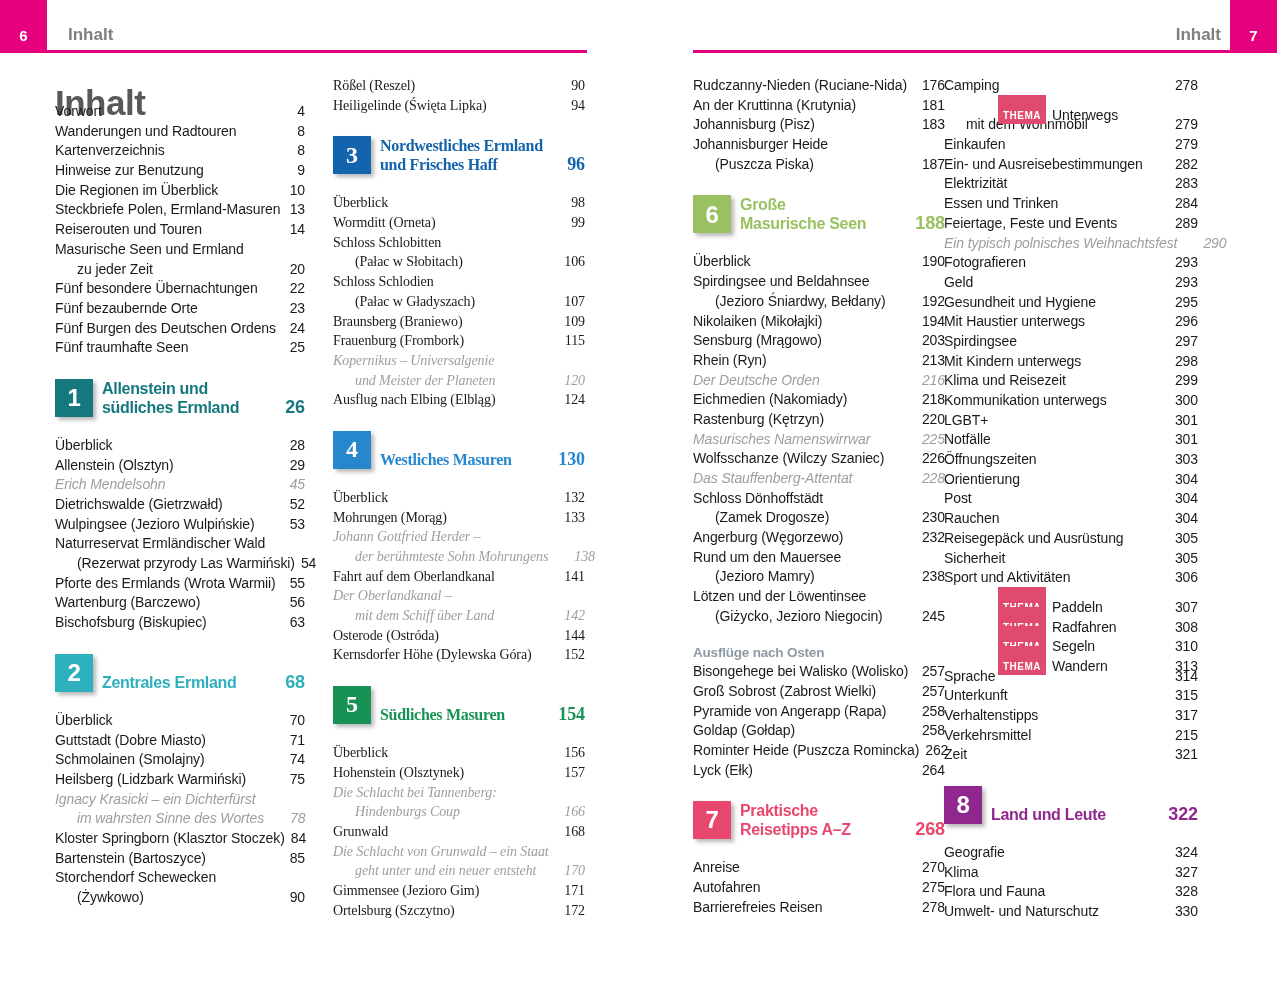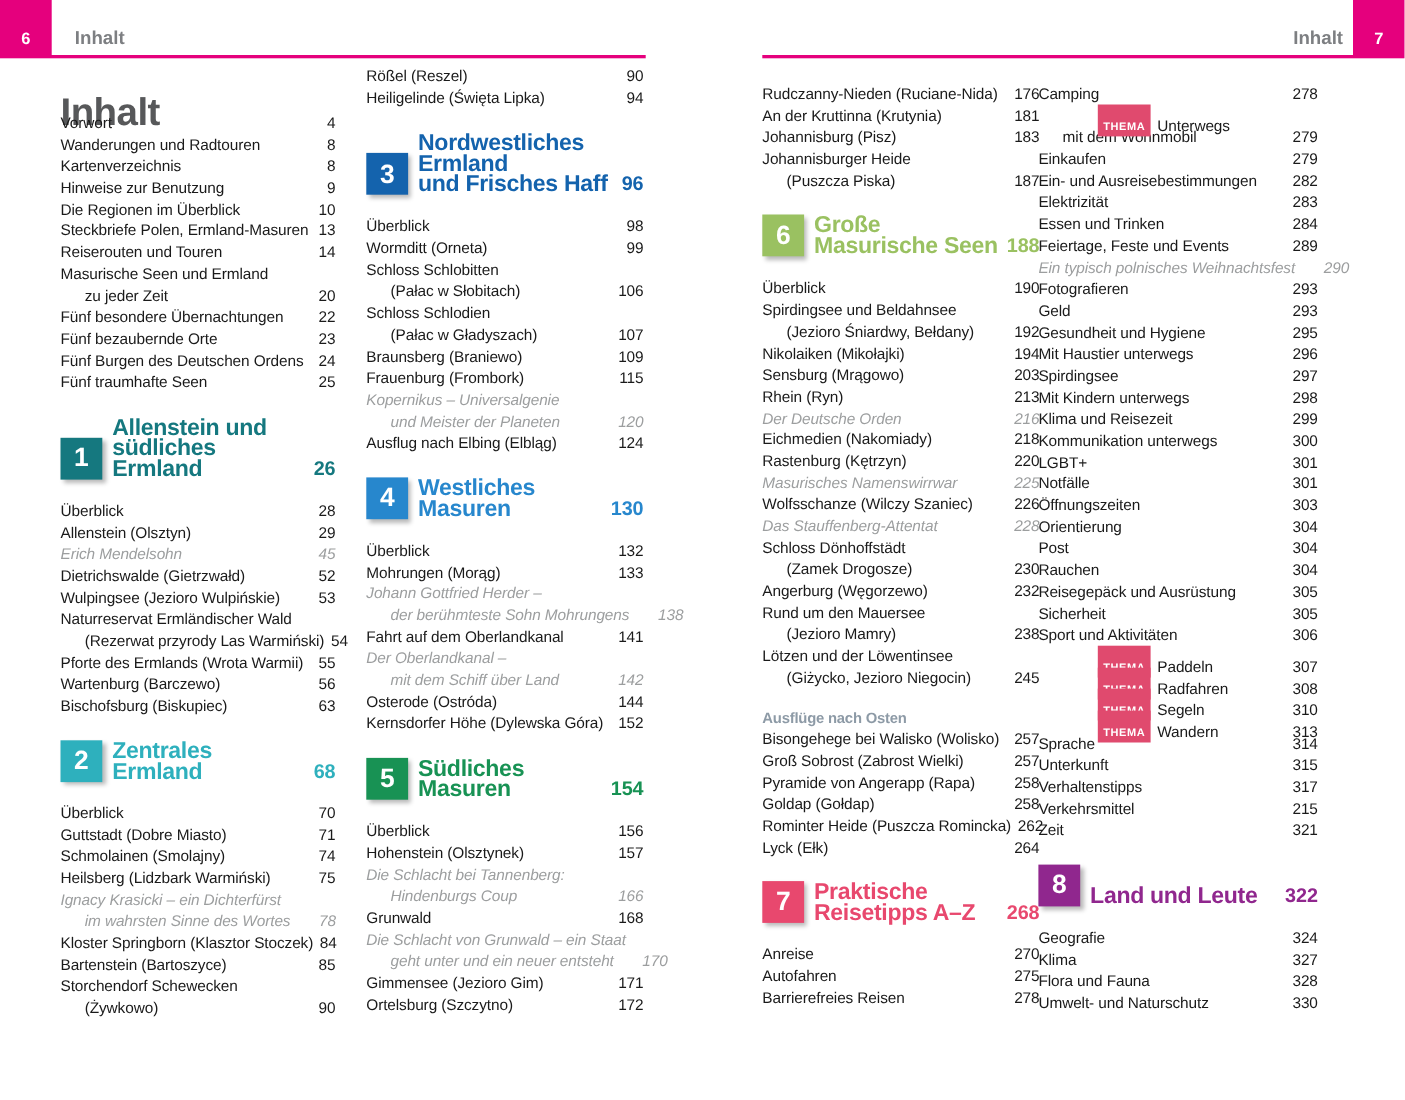--- a/index.html
+++ b/index.html
@@ -47,21 +47,21 @@
     letter-spacing:.5px;padding:14px 5px 2px;margin-right:6px;
     position:relative;top:-1px;margin-left:32px;
   }
   
   .section{display:flex;align-items:flex-end;margin:21px 0 19px;font-weight:bold;}
   .sec-box{
     width:38px;height:38px;flex:none;background:var(--accent,#333);
     color:#fff;font-size:24px;display:flex;align-items:center;justify-content:center;
     box-shadow:3px 3px 4px rgba(0,0,0,.28);
   }
-  .sec-title{margin-left:9px;color:var(--accent,#333);font-size:21px;line-height:19px;letter-spacing:-0.3px;}
+  .sec-title{margin-left:9px;color:var(--accent,#333);font-size:16px;line-height:19px;letter-spacing:-0.3px;}
   .sec-page{margin-left:auto;color:var(--accent,#333);font-size:18px;line-height:19px;padding-left:6px;}
 </style>
 </head>
 <body>
 
 <header class="page-header header-left">
   <div class="pagenum-box">6</div>
   <div class="header-label">Inhalt</div>
 </header>
 
@@ -210,21 +210,21 @@
       <span class="pg">85</span>
     </div>
     <div class="row">
       <span class="txt">Storchendorf Schewecken</span>
     </div>
     <div class="row ind">
       <span class="txt">(Żywkowo)</span>
       <span class="pg">90</span>
     </div>
   </div>
-<div class="col" style="left:333px; top:60px;  width:252px;">
+<div class="col" style="left:333px; top:76px;  width:252px;font-family:Liberation Serif, serif;">
     <div class="row">
       <span class="txt">Rößel (Reszel)</span>
       <span class="pg">90</span>
     </div>
     <div class="row">
       <span class="txt">Heiligelinde (Święta Lipka)</span>
       <span class="pg">94</span>
     </div>
     <div class="section" style="--accent: #1463ad;">
       <div class="sec-box">3</div>

